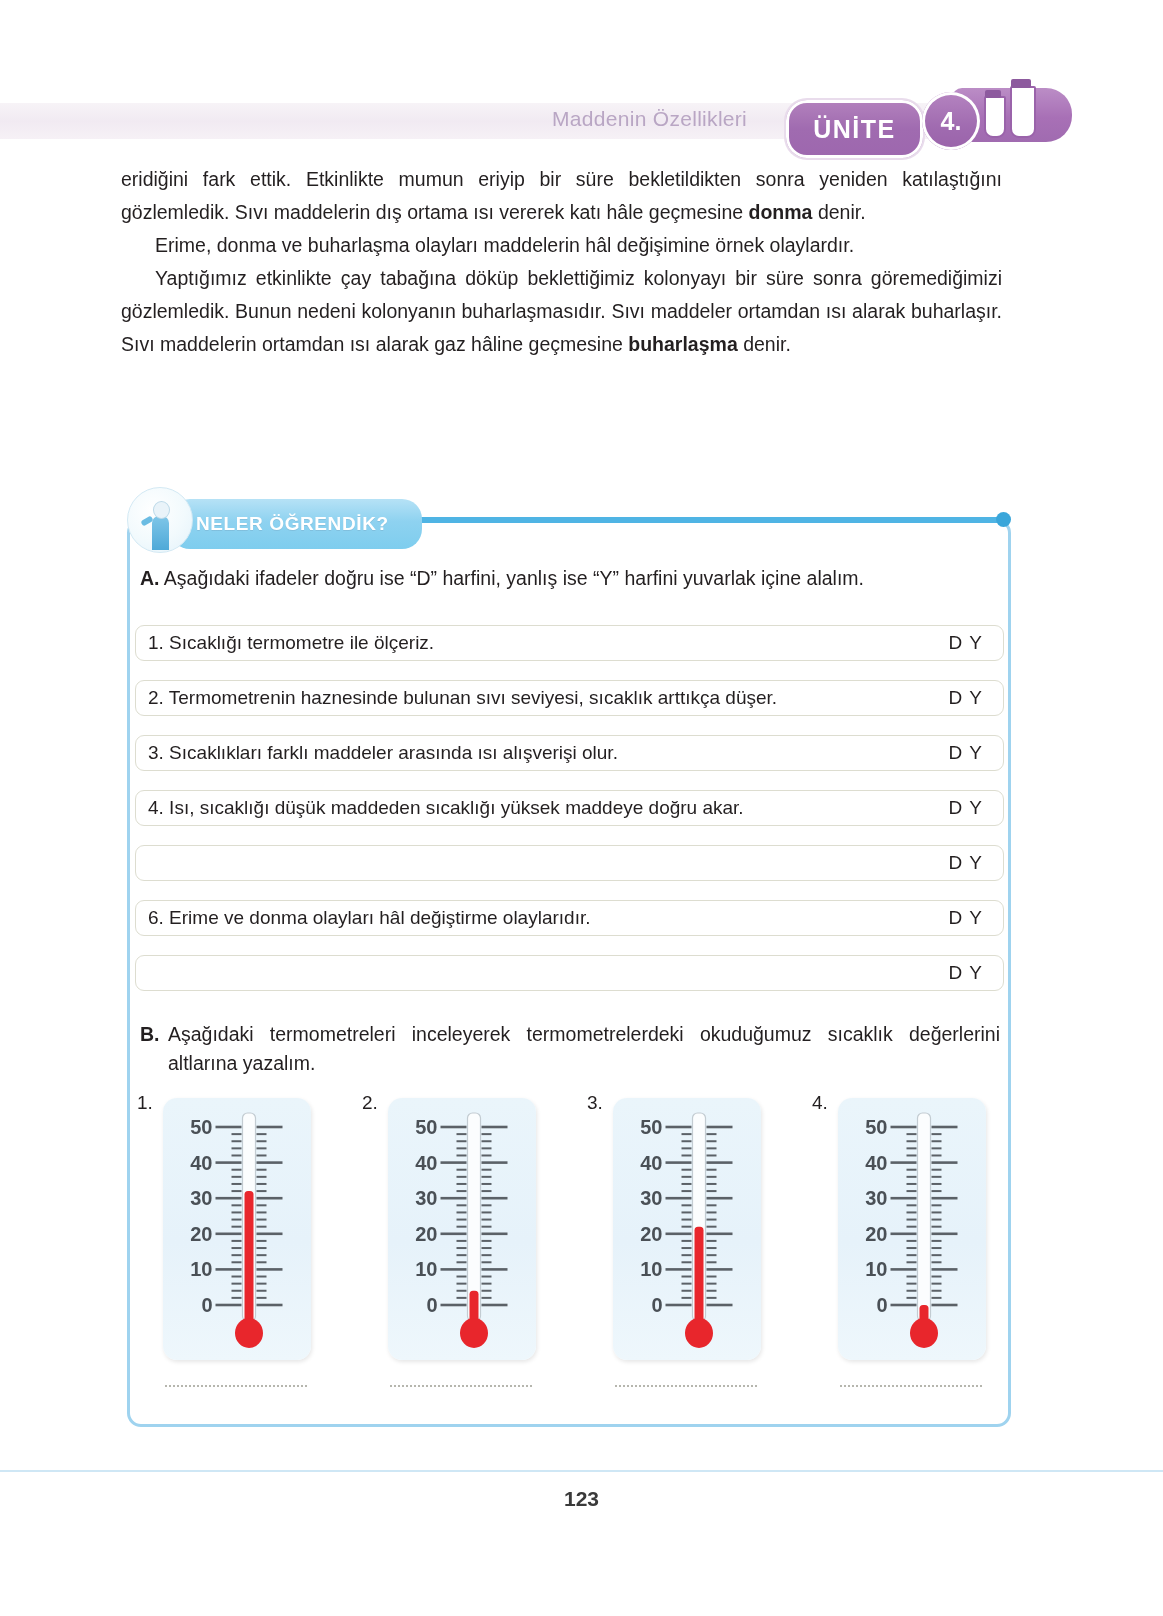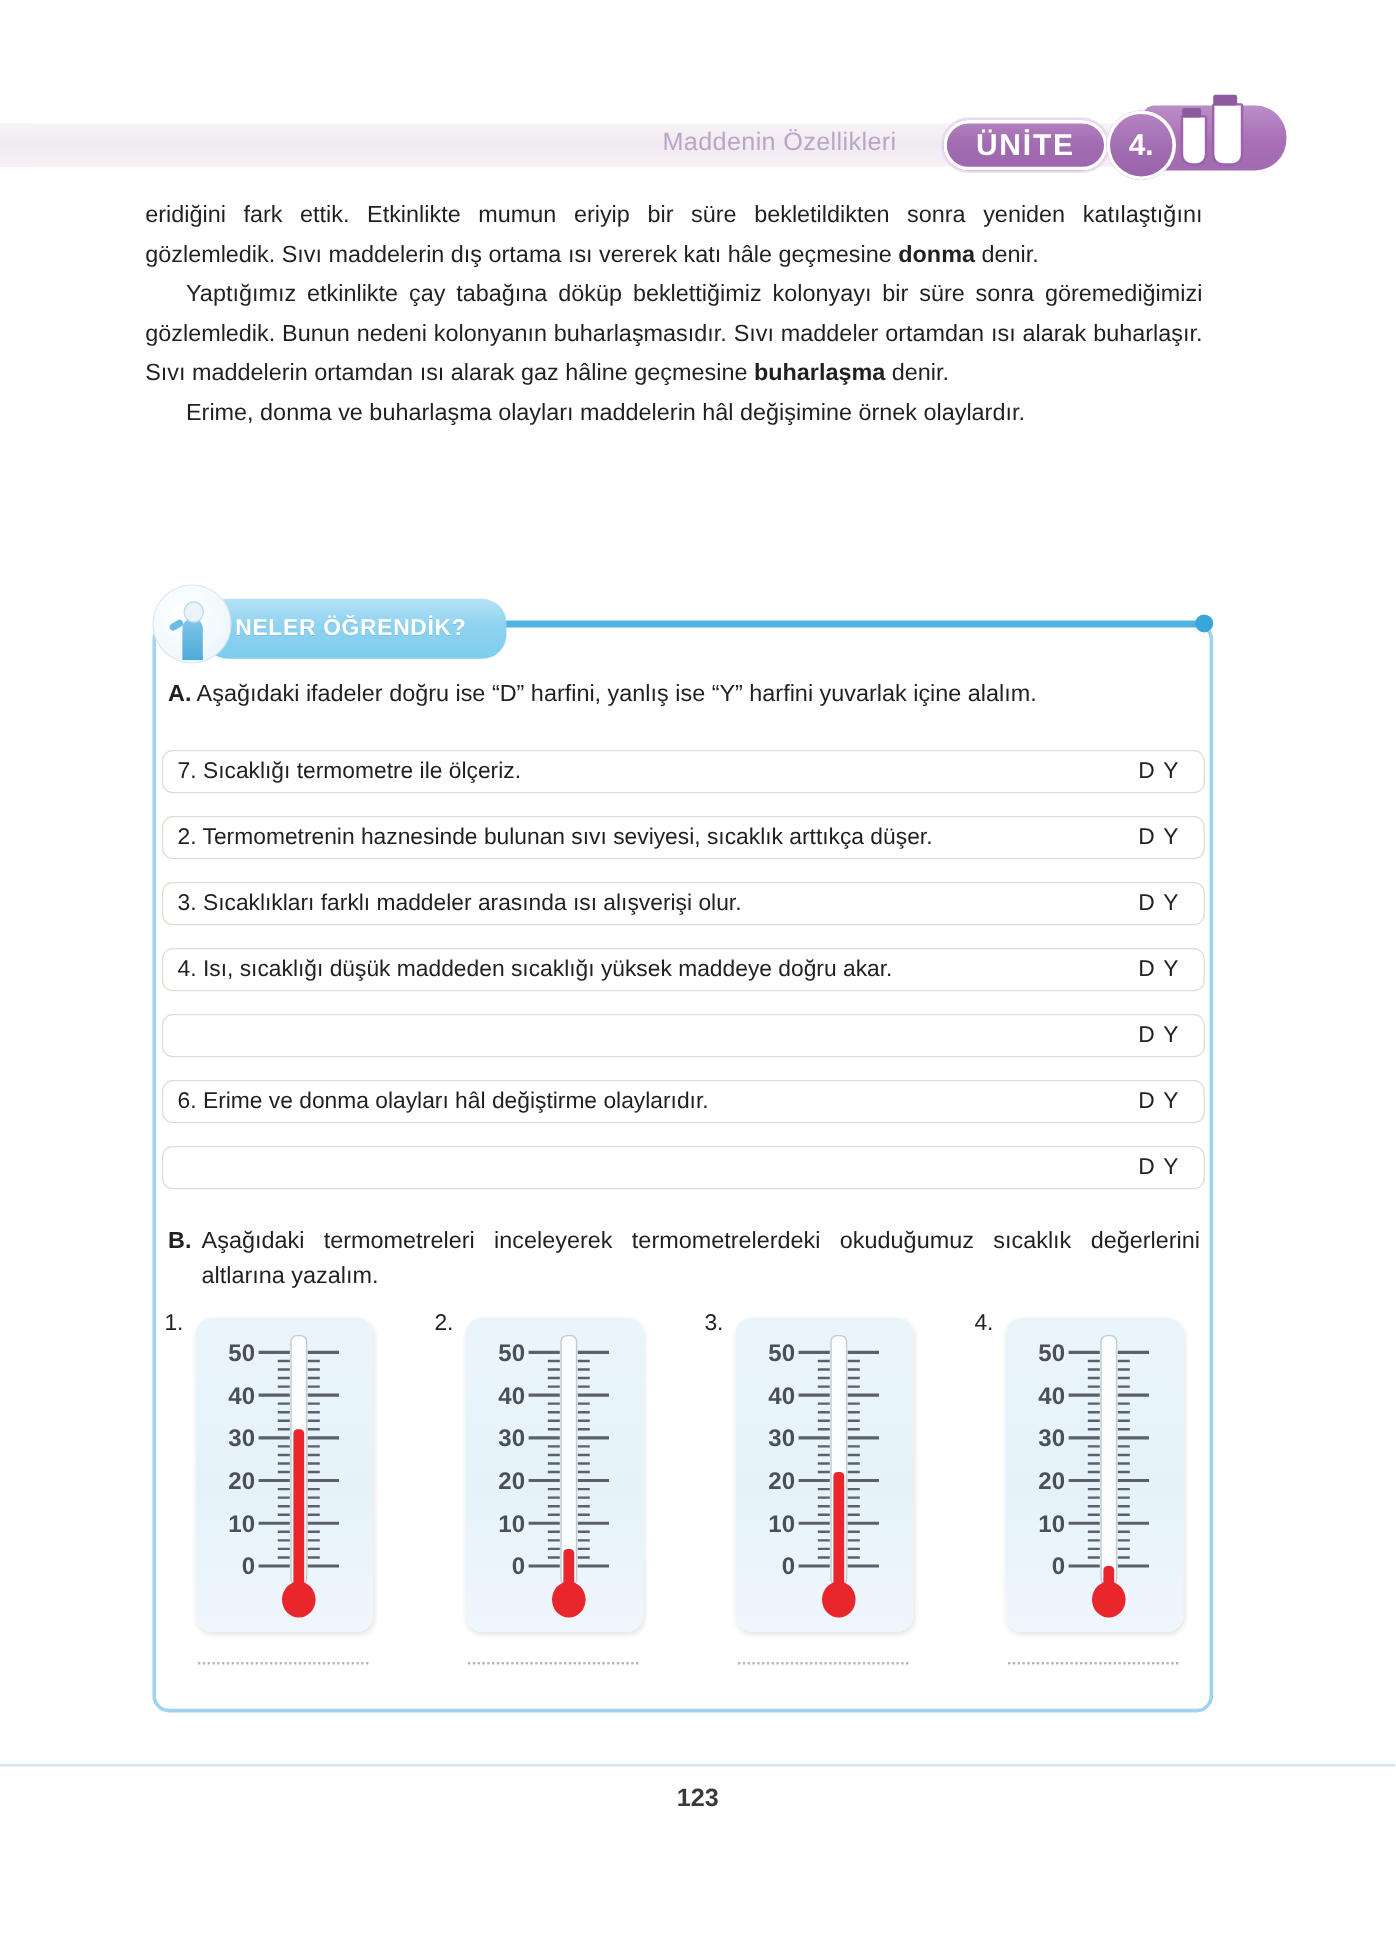--- a/index.html
+++ b/index.html
@@ -49,21 +49,21 @@
     font-size: 21px;
     letter-spacing: 0.3px;
     color: #b9a6c4;
     font-family: "Liberation Sans", sans-serif;
   }
   .unite-pill {
     position: absolute;
     left: 786px;
     top: 100px;
     width: 137px;
-    height: 42px;
+    height: 58px;
     border-radius: 21px;
     background: linear-gradient(to bottom, #b382bd 0%, #a06bb0 50%, #9d67ae 100%);
     box-shadow: inset 0 0 0 3px #ffffff, 0 0 0 2px #e9dcec;
     display: flex;
     align-items: center;
     justify-content: center;
   }
   .unite-pill span {
     color: #ffffff;
     font-size: 25px;
@@ -364,22 +364,22 @@
     <div class="tube-cap" style="left:59px;top:-9px;width:20px;height:9px;"></div>
   </div>
 
   <div class="unite-circle">
     <span>4.</span>
   </div>
 </div>
 
 <div class="prose">
   <p><span>eridiğini fark ettik. Etkinlikte mumun eriyip bir süre bekletildikten sonra yeniden katılaştığını gözlemledik. Sıvı maddelerin dış ortama ısı vererek katı hâle geçmesine </span><b>donma</b><span> denir.</span></p>
+  <p class="indent">Erime, donma ve buharlaşma olayları maddelerin hâl değişimine örnek olaylardır.</p>
   <p class="indent"><span>Yaptığımız etkinlikte çay tabağına döküp beklettiğimiz kolonyayı bir süre sonra göremediğimizi gözlemledik. Bunun nedeni kolonyanın buharlaşmasıdır. Sıvı maddeler ortamdan ısı alarak buharlaşır. Sıvı maddelerin ortamdan ısı alarak gaz hâline geçmesine </span><b>buharlaşma</b><span> denir.</span></p>
-  <p class="indent">Erime, donma ve buharlaşma olayları maddelerin hâl değişimine örnek olaylardır.</p>
 </div>
 
 <div class="learn-box"></div>
 <div class="learn-line"></div>
 <div class="learn-line-end"></div>
 <div class="learn-pill">
   <span>NELER ÖĞRENDİK?</span>
 </div>
 <div class="learn-avatar">
   <div class="avatar-body"></div>
@@ -387,21 +387,21 @@
   <div class="avatar-head"></div>
 </div>
 
 <div class="sect-a">
   <span class="letter">A.</span>
   <span class="txt">Aşağıdaki ifadeler doğru ise “D” harfini, yanlış ise “Y” harfini yuvarlak içine alalım.</span>
 </div>
 
 <div class="tf-list" id="tf-list">
     <div class="tf-row">
-      <div class="tf-text">7. Sıcaklığı termometre ile ölçeriz.</div>
+      <div class="tf-text">1. Sıcaklığı termometre ile ölçeriz.</div>
       <div class="tf-answers">DY</div>
     </div>
     <div class="tf-row">
       <div class="tf-text">2. Termometrenin haznesinde bulunan sıvı seviyesi, sıcaklık arttıkça düşer.</div>
       <div class="tf-answers">DY</div>
     </div>
     <div class="tf-row">
       <div class="tf-text">3. Sıcaklıkları farklı maddeler arasında ısı alışverişi olur.</div>
       <div class="tf-answers">DY</div>
     </div>

